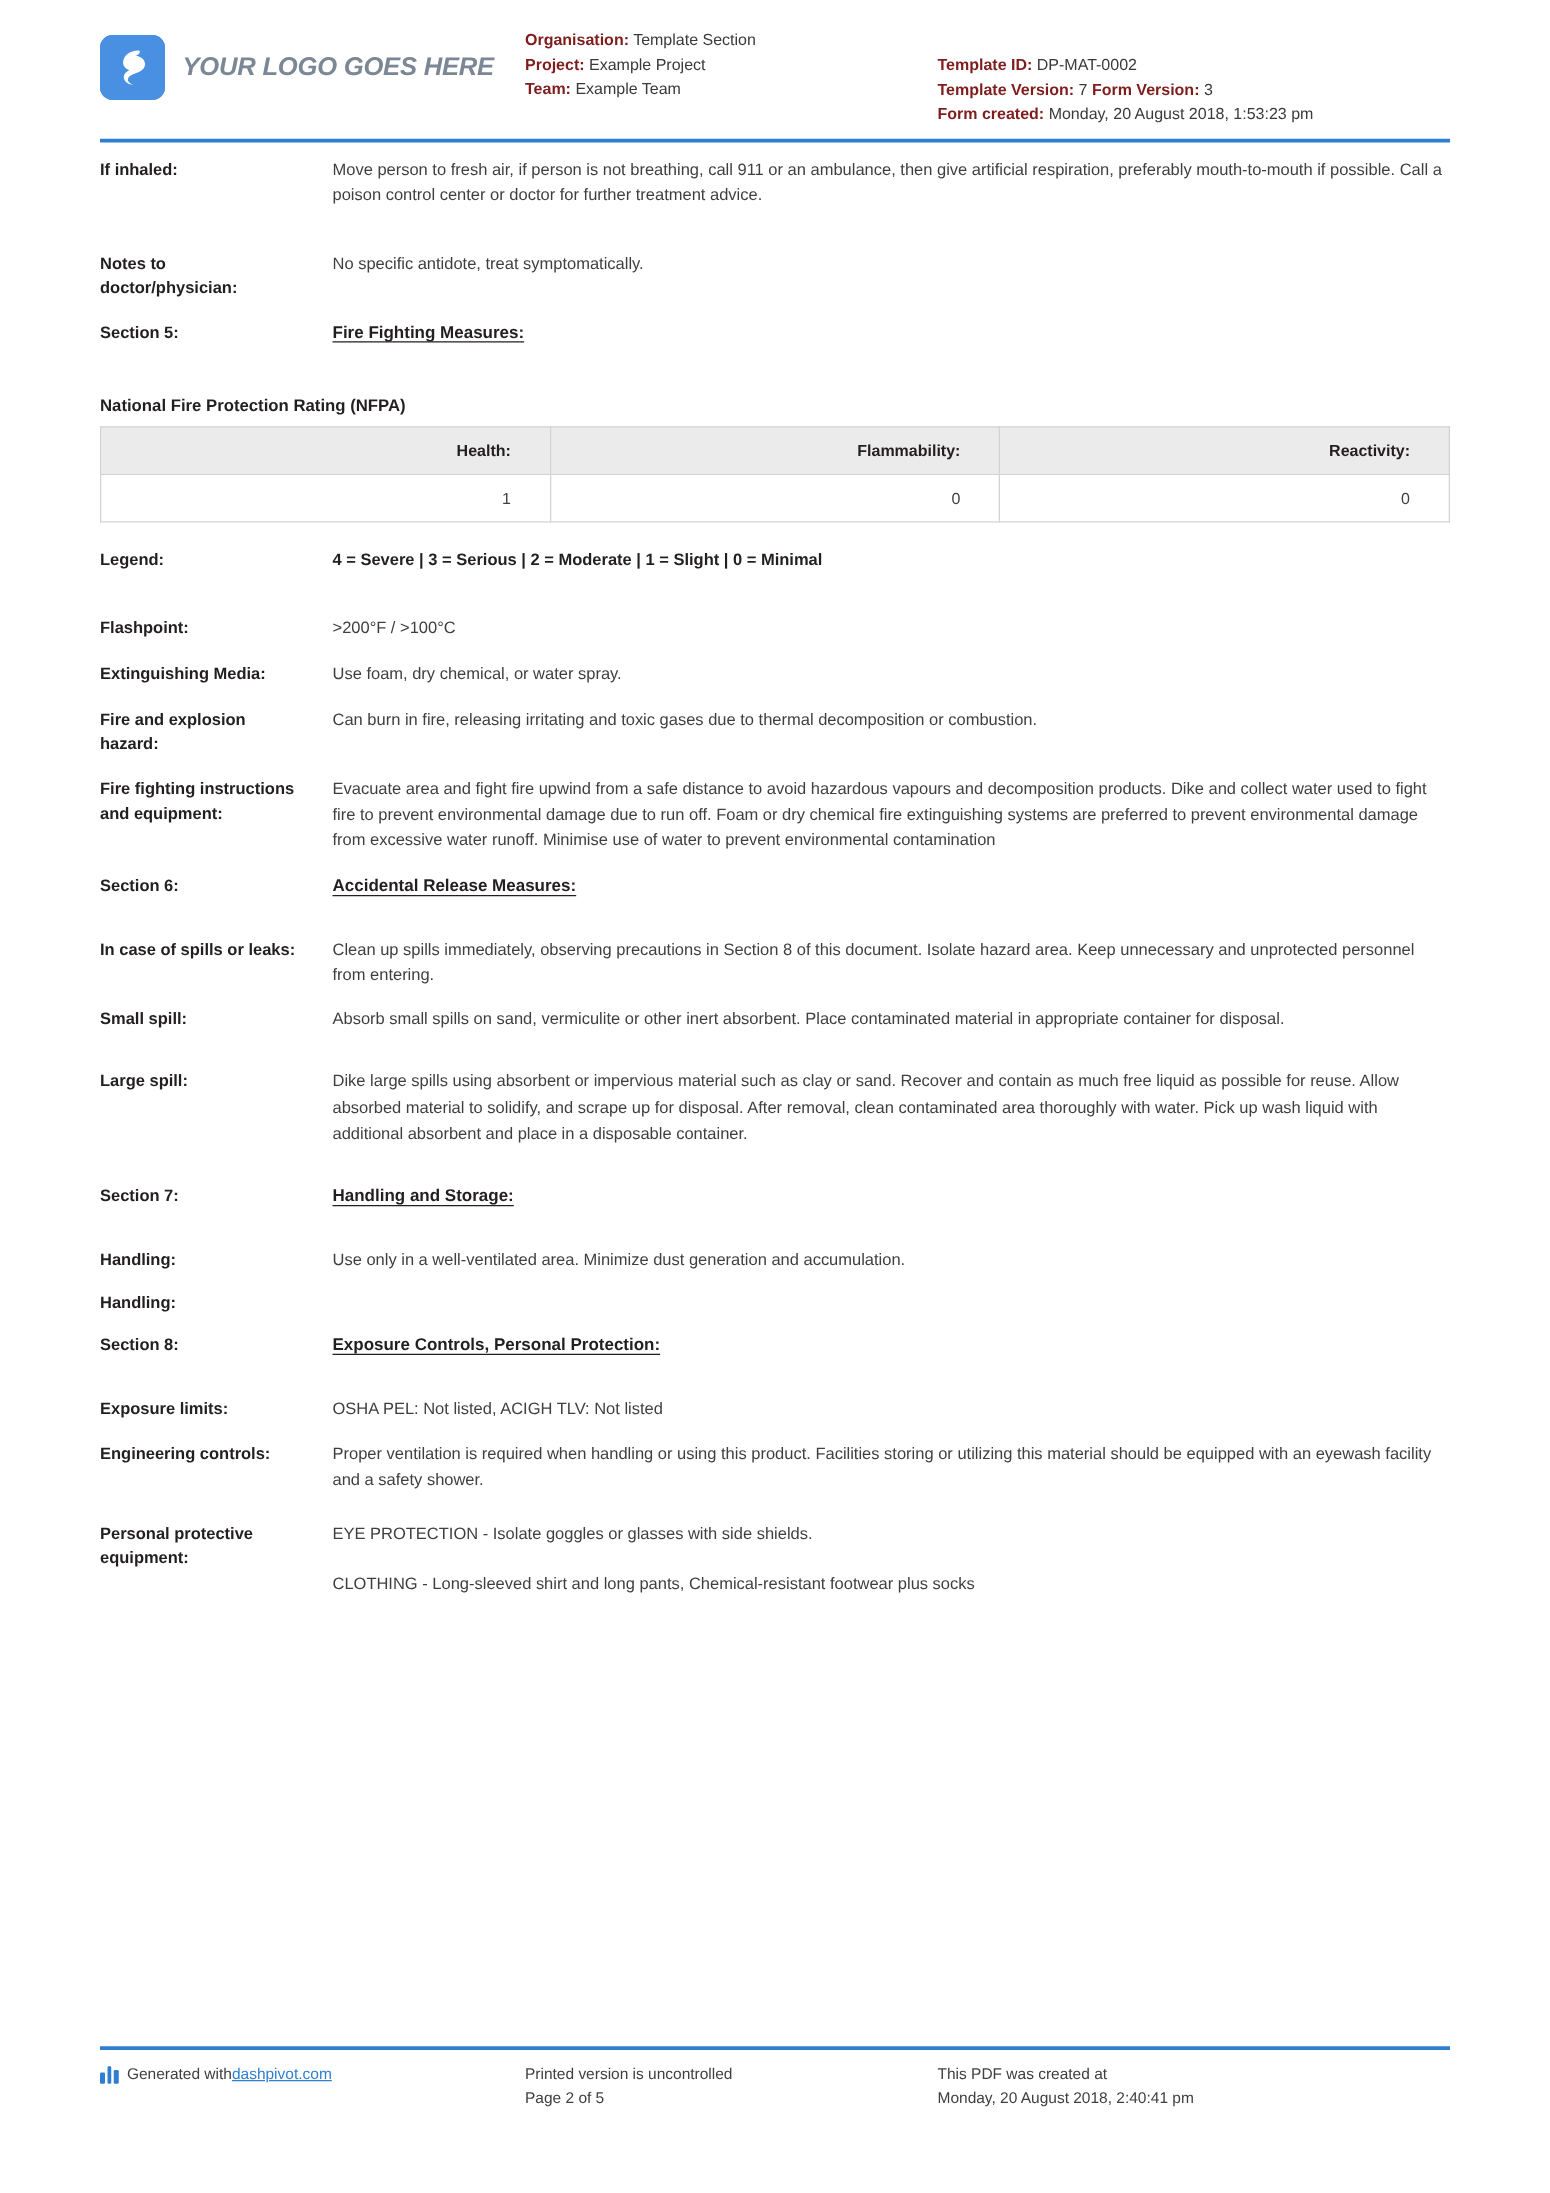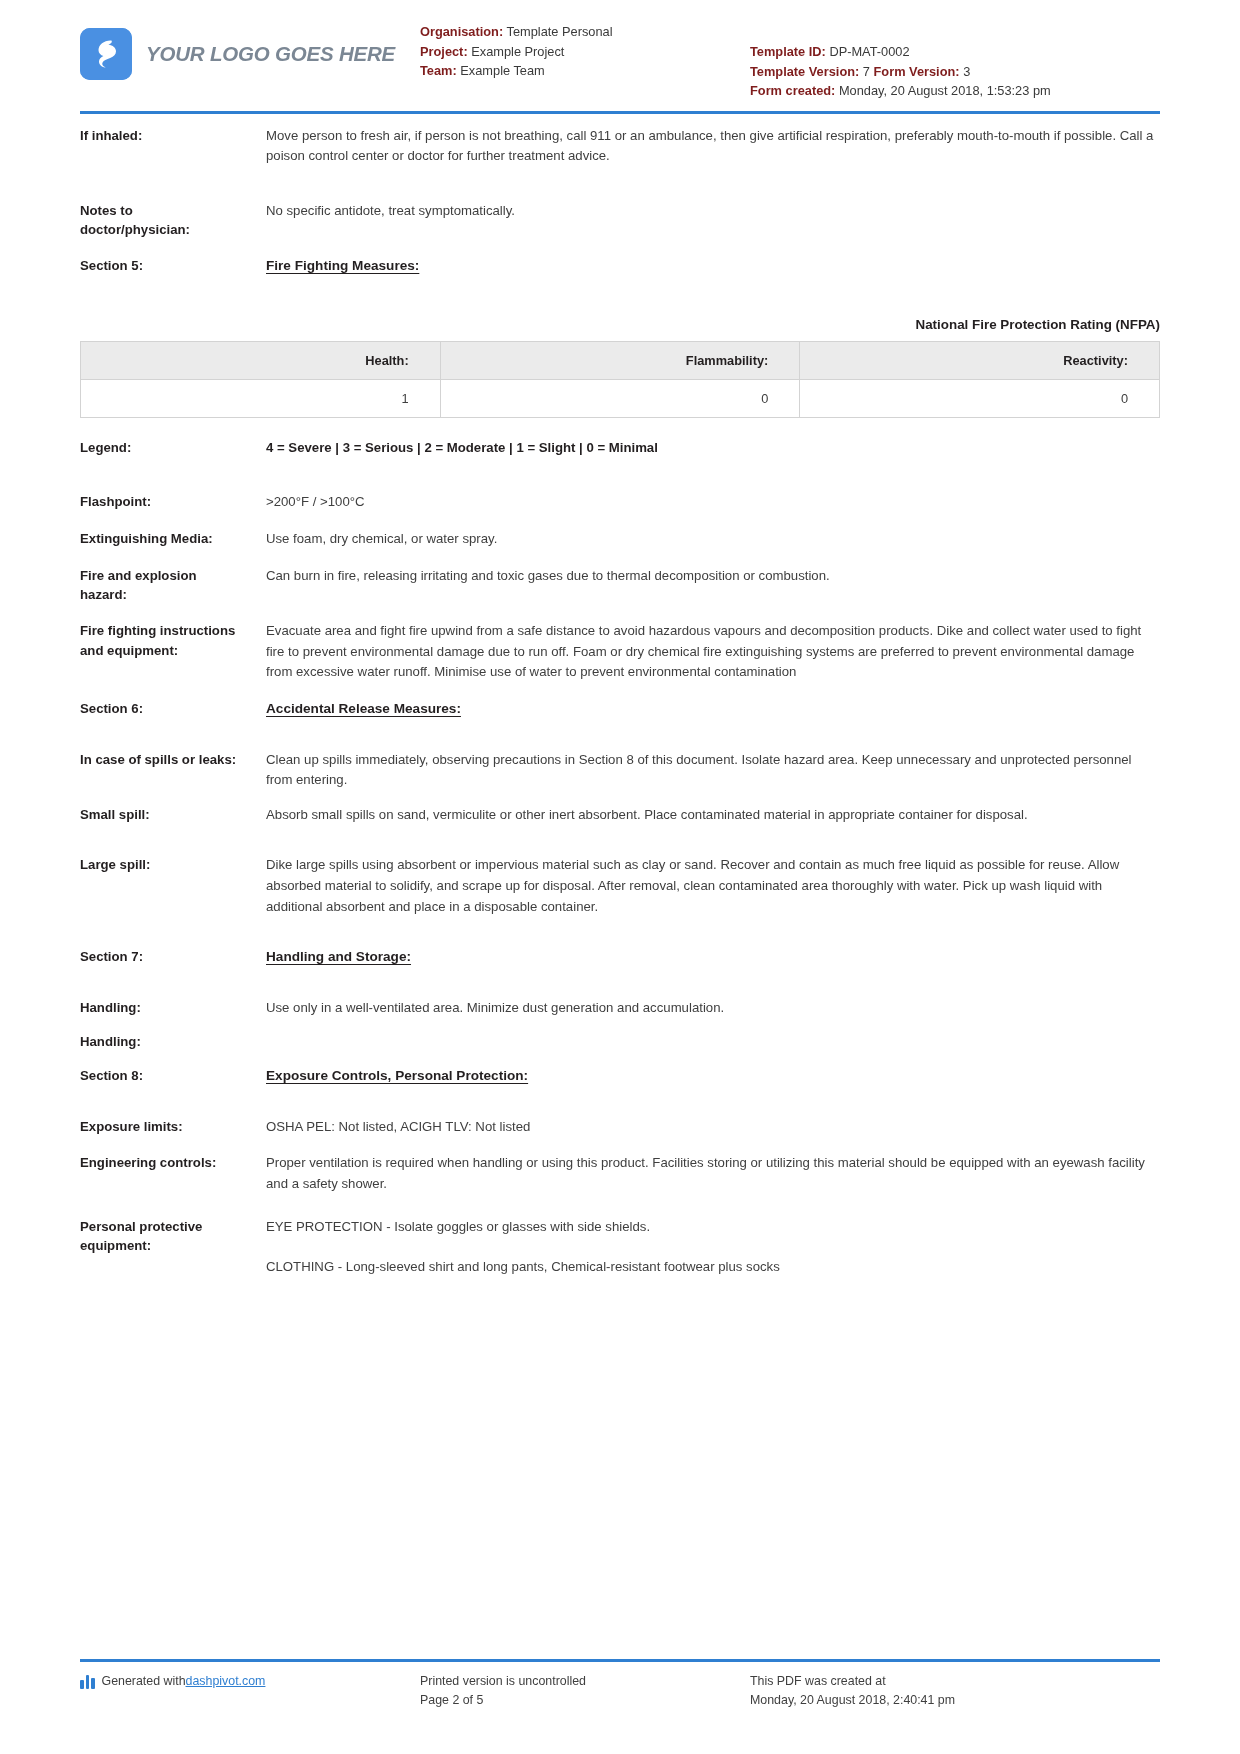--- a/index.html
+++ b/index.html
@@ -121,21 +121,20 @@
   .sp-22 { height: 22px; }
   .sp-30 { height: 30px; }
   .sp-34 { height: 34px; }
   .sp-40 { height: 40px; }
 
   .nfpa-title {
     font-weight: bold;
     font-size: 13.4px;
     color: #231f20;
     margin-bottom: 9px;
-    text-align: right;
   }
 
   table.nfpa {
     width: 100%;
     border-collapse: collapse;
     table-layout: fixed;
     font-size: 12.8px;
   }
   table.nfpa th, table.nfpa td {
     border: 1px solid #d3d3d3;
@@ -150,21 +149,21 @@
     background: #ebebeb;
     font-weight: bold;
     color: #231f20;
   }
 
   
   .footer-wrap {
     position: absolute;
     left: 80px;
     right: 80px;
-    bottom: 44px;
+    bottom: 66px;
   }
   .footer-rule {
     height: 3px;
     background: #2f7fd1;
     margin-bottom: 10px;
   }
   .footer {
     display: flex;
     align-items: flex-start;
     font-size: 12.4px;
@@ -215,21 +214,21 @@
           <path d="M25.6 20.4 C27.9 19.6 30.6 20.6 31.2 22.6 C31.8 24.6 30.0 26.4 27.3 27.4
                    C24.9 28.3 22.8 27.2 22.3 25.3 C21.8 23.4 23.3 21.2 25.6 20.4 Z" fill="#4a90e2" opacity="0.0"></path>
         </svg>
       </div>
       <div class="logo-text">YOUR LOGO GOES HERE</div>
     </div>
 
     <div class="meta-col left">
       <div class="meta-line">
         <span class="meta-key">Organisation:</span>
-        <span class="meta-val">Template Personal</span>
+        <span class="meta-val">Template Section</span>
       </div>
       <div class="meta-line">
         <span class="meta-key">Project:</span>
         <span class="meta-val">Example Project</span>
       </div>
       <div class="meta-line">
         <span class="meta-key">Team:</span>
         <span class="meta-val">Example Team</span>
       </div>
     </div>

